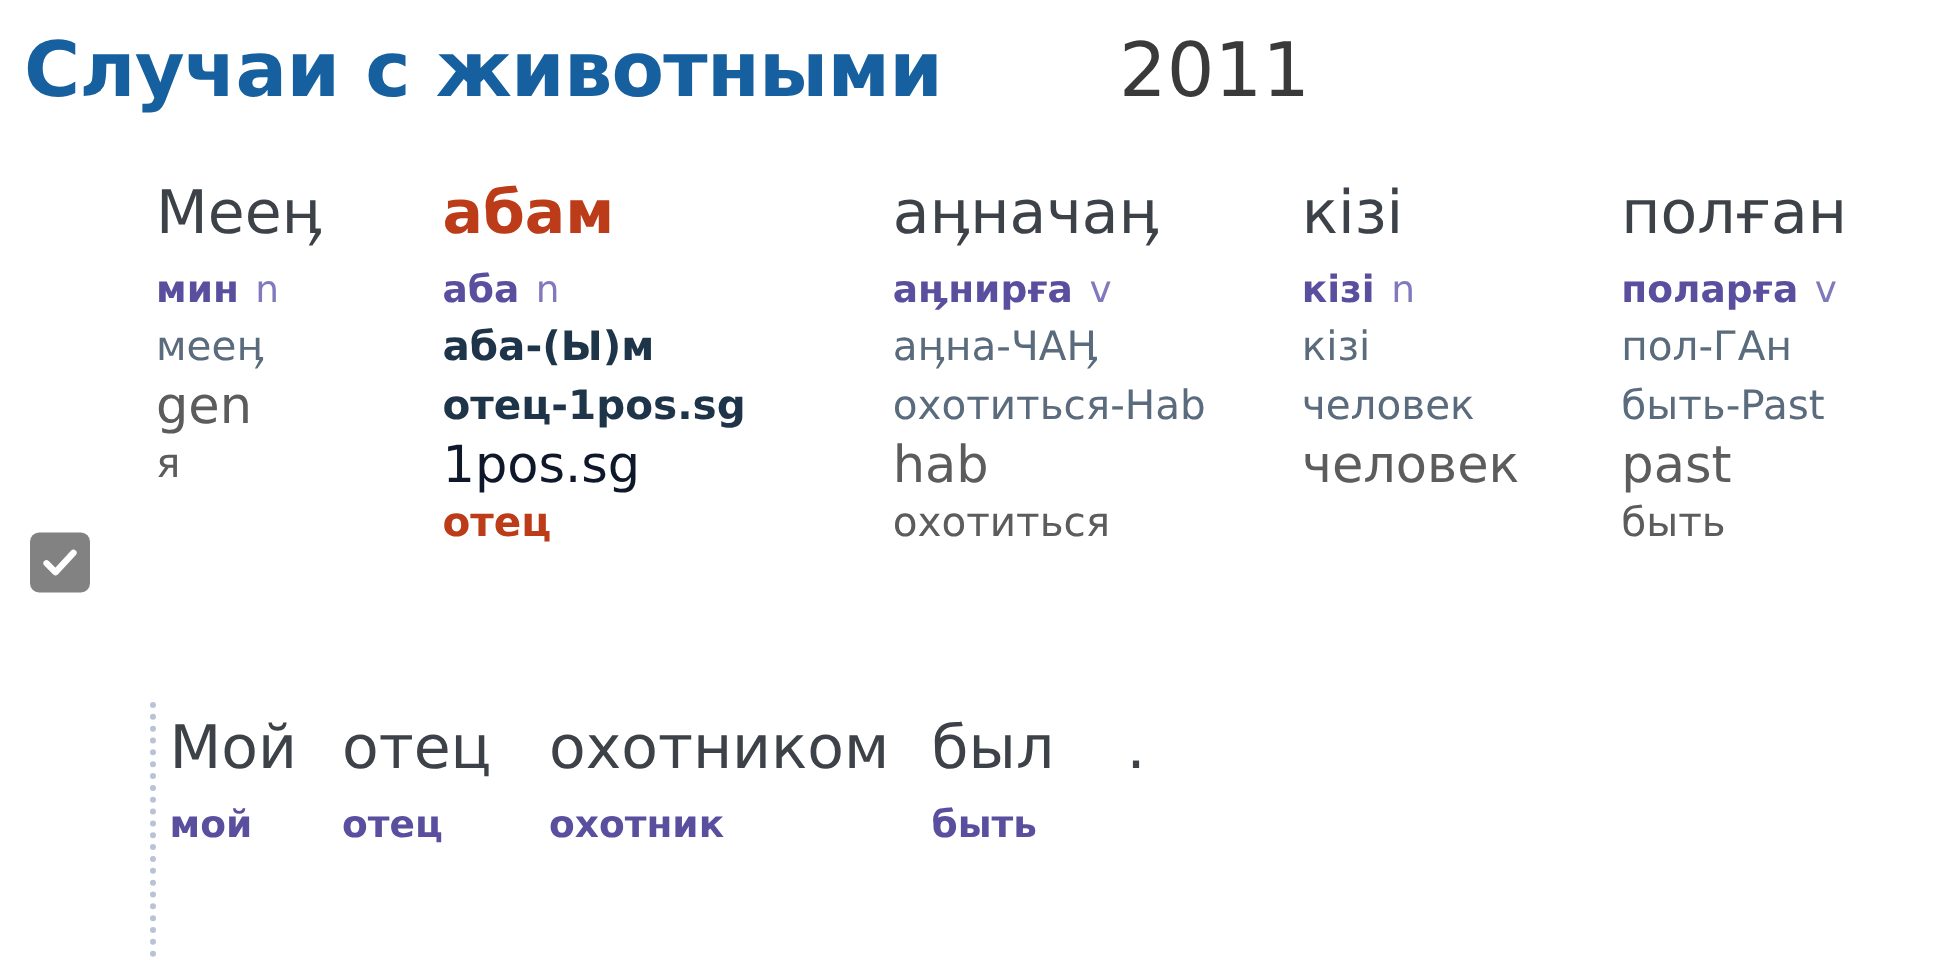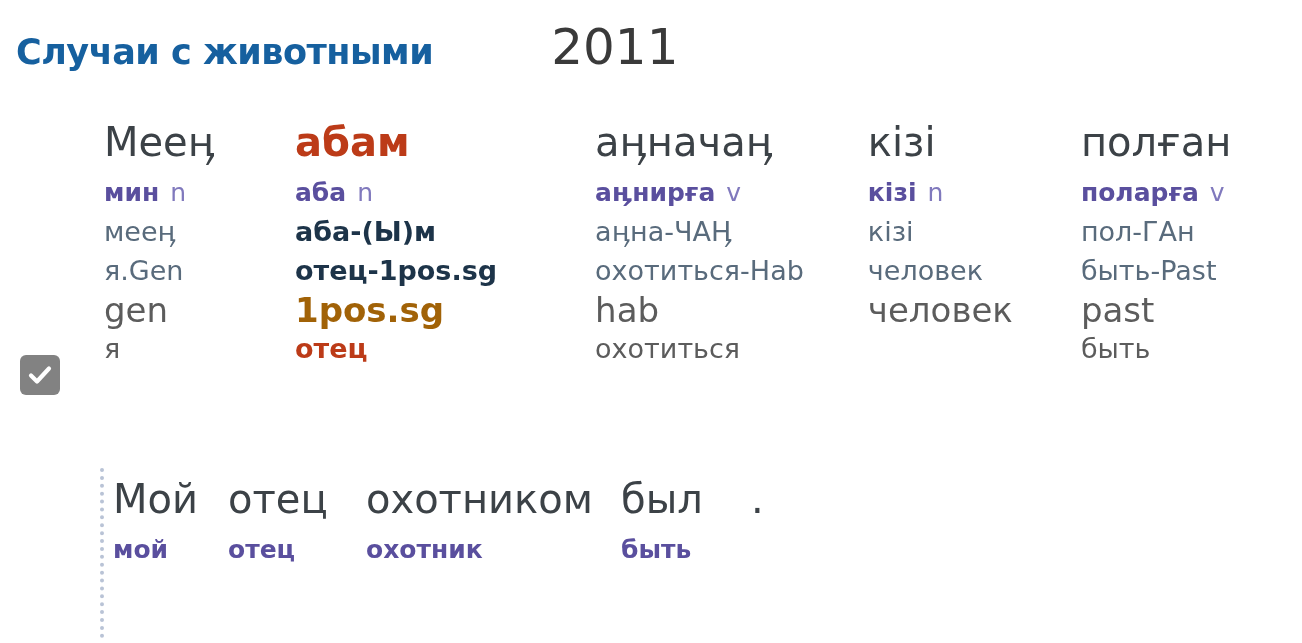--- a/index.html
+++ b/index.html
@@ -18,21 +18,21 @@
 
   
   .title-bar {
     position: absolute;
     left: 16px;
     top: 18px;
     display: flex;
     align-items: baseline;
   }
   .title-text {
-    font-size: 35px;
+    font-size: 51px;
     font-weight: bold;
     color: #16609f;
     letter-spacing: -0.5px;
     white-space: nowrap;
   }
   .title-year {
     font-size: 50px;
     font-weight: normal;
     color: #3a3a3a;
     margin-left: 118px;
@@ -119,21 +119,21 @@
   .r-gloss.navy { color: #1d3449; font-weight: bold; }
 
   .r-tag {
     font-size: 34px;
     line-height: 36px;
     height: 39px;
     color: #5c5c5c;
     display: flex;
     align-items: baseline;
   }
-  .r-tag.red { color: #a16207; font-weight: bold; }
+  .r-tag.red { color: #0f172a; font-weight: normal; }
 
   .r-trans {
     font-size: 27px;
     line-height: 36px;
     height: 39px;
     color: #5c5c5c;
     display: flex;
     align-items: baseline;
   }
   .r-trans.red { color: #bc3b18; font-weight: bold; }
@@ -185,21 +185,20 @@
 
 <div class="igt-block">
 
   <div class="igt-col" style="margin-right:40px;">
     <div class="r-surface">Мееӊ</div>
     <div class="r-lemma">
       <span>мин</span>
       <span class="r-pos">n</span>
     </div>
     <div class="r-morph">мееӊ</div>
-    <div class="r-gloss">я.Gen</div>
     <div class="r-tag">gen</div>
     <div class="r-trans">я</div>
   </div>
 
   <div class="igt-col" style="margin-right:58px;">
     <div class="r-surface red">абам</div>
     <div class="r-lemma">
       <span>аба</span>
       <span class="r-pos">n</span>
     </div>

